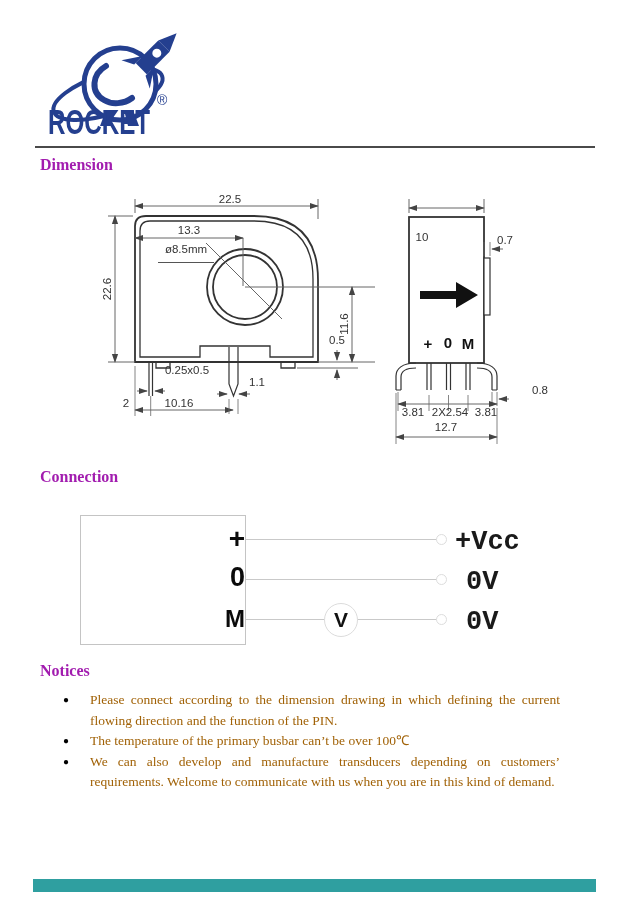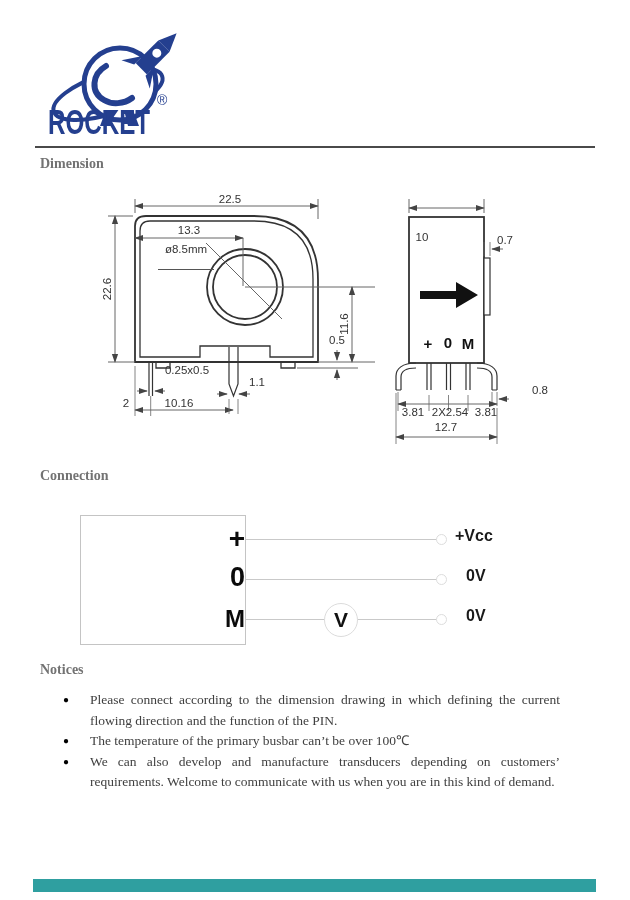--- a/index.html
+++ b/index.html
@@ -10,49 +10,49 @@
   
   .logo-svg { position:absolute; left:48px; top:24px; }
   .logo-word { position:absolute; left:48px; top:103px; width:130px;
                font-family:"Liberation Sans", sans-serif; font-weight:700; font-size:31px;
                color:#243f8f; transform:scale(0.78,1.12); transform-origin:left top; letter-spacing:0px; }
   .logo-reg { position:absolute; left:157px; top:92px; font-size:14px; color:#243f8f; }
   .company { position:absolute; left:290px; top:128px; width:305px; text-align:right;
              font-family:"Liberation Serif", serif; font-size:12.5px; letter-spacing:.4px; color:#111; }
   .rule { position:absolute; left:35px; top:146px; width:560px; height:2px; background:#4a4a4a; }
 
-  .h1 { position:absolute; font-family:"Liberation Serif", serif; font-weight:700; font-size:14px; color:#737373; }
+  .h1 { position:absolute; font-family:"Liberation Serif", serif; font-weight:700; font-size:16px; color:#a21caf; }
 
   
   .drawings { position:absolute; left:0; top:185px; width:630px; height:270px; }
   .drawings svg { position:absolute; left:0; top:0; }
   .dim { position:absolute; font-size:11.5px; color:#333; text-align:center; white-space:nowrap; }
   .dim.rot { transform:rotate(-90deg); transform-origin:center center; }
-  .dim.ul { border-bottom:1px solid #555; padding-bottom:14px; }
+  .dim.ul { border-bottom:1px solid #555; padding-bottom:7px; }
   .pinlab { position:absolute; font-size:15px; font-weight:700; color:#111; text-align:center; }
 
   
   .conn-box { position:absolute; left:80px; top:515px; width:166px; height:130px;
               border:1px solid #c4c4c4; background:#fff; }
   .conn-pin { position:absolute; width:40px; text-align:right; font-weight:700; color:#0a0a0a;
               font-family:"Liberation Sans", sans-serif; }
   .wire { position:absolute; height:1px; background:#c9c9c9; }
   .vmeter { position:absolute; left:324px; top:603px; width:34px; height:34px; border:1.5px solid #dcdcdc;
             border-radius:50%; background:#fff; text-align:center; line-height:32px;
             font-size:21px; font-weight:700; color:#111; }
   .term { position:absolute; width:11px; height:11px; border:1.5px solid #ddd; border-radius:50%; background:#fff; }
-  .tlabel { position:absolute; font-family:Liberation Sans, sans-serif; font-weight:600;
-            font-size:16px; color:#1a1a1a; }
+  .tlabel { position:absolute; font-family:Liberation Mono, monospace; font-weight:600;
+            font-size:27px; color:#1a1a1a; }
 
   
   .notice-list { position:absolute; left:63px; top:690px; width:500px; }
   .notice-item { display:flex; }
   .notice-bullet { width:27px; font-size:10px; color:#000; padding-top:4px; }
   .notice-text { width:470px; text-align:justify; font-family:"Liberation Serif", serif;
-                 font-size:13.5px; line-height:20.5px; color:#404040; }
+                 font-size:13.5px; line-height:20.5px; color:#a16207; }
 
   .footer-bar { position:absolute; left:33px; top:879px; width:563px; height:13px; background:#2f9fa0; }
 </style>
 </head>
 <body>
 
 <div class="page">
 
   <svg class="logo-svg" width="140" height="118" viewBox="0 0 140 118">
     <ellipse cx="60" cy="70" rx="57" ry="20" transform="rotate(-18 60 70)" fill="none" stroke="#243f8f" stroke-width="4"></ellipse>

